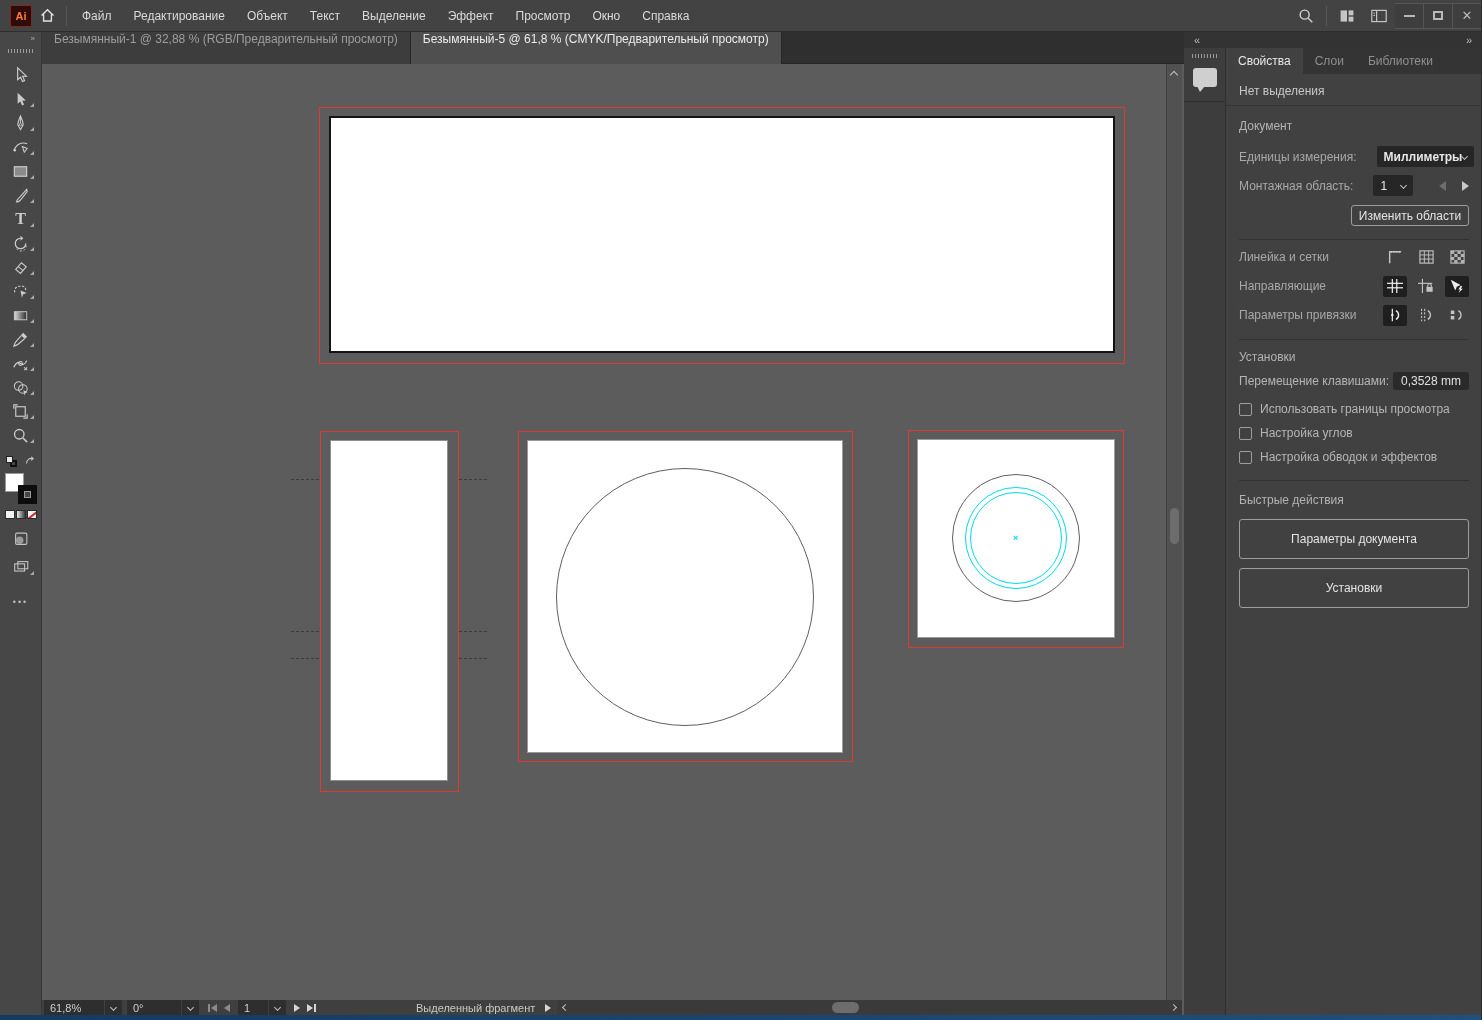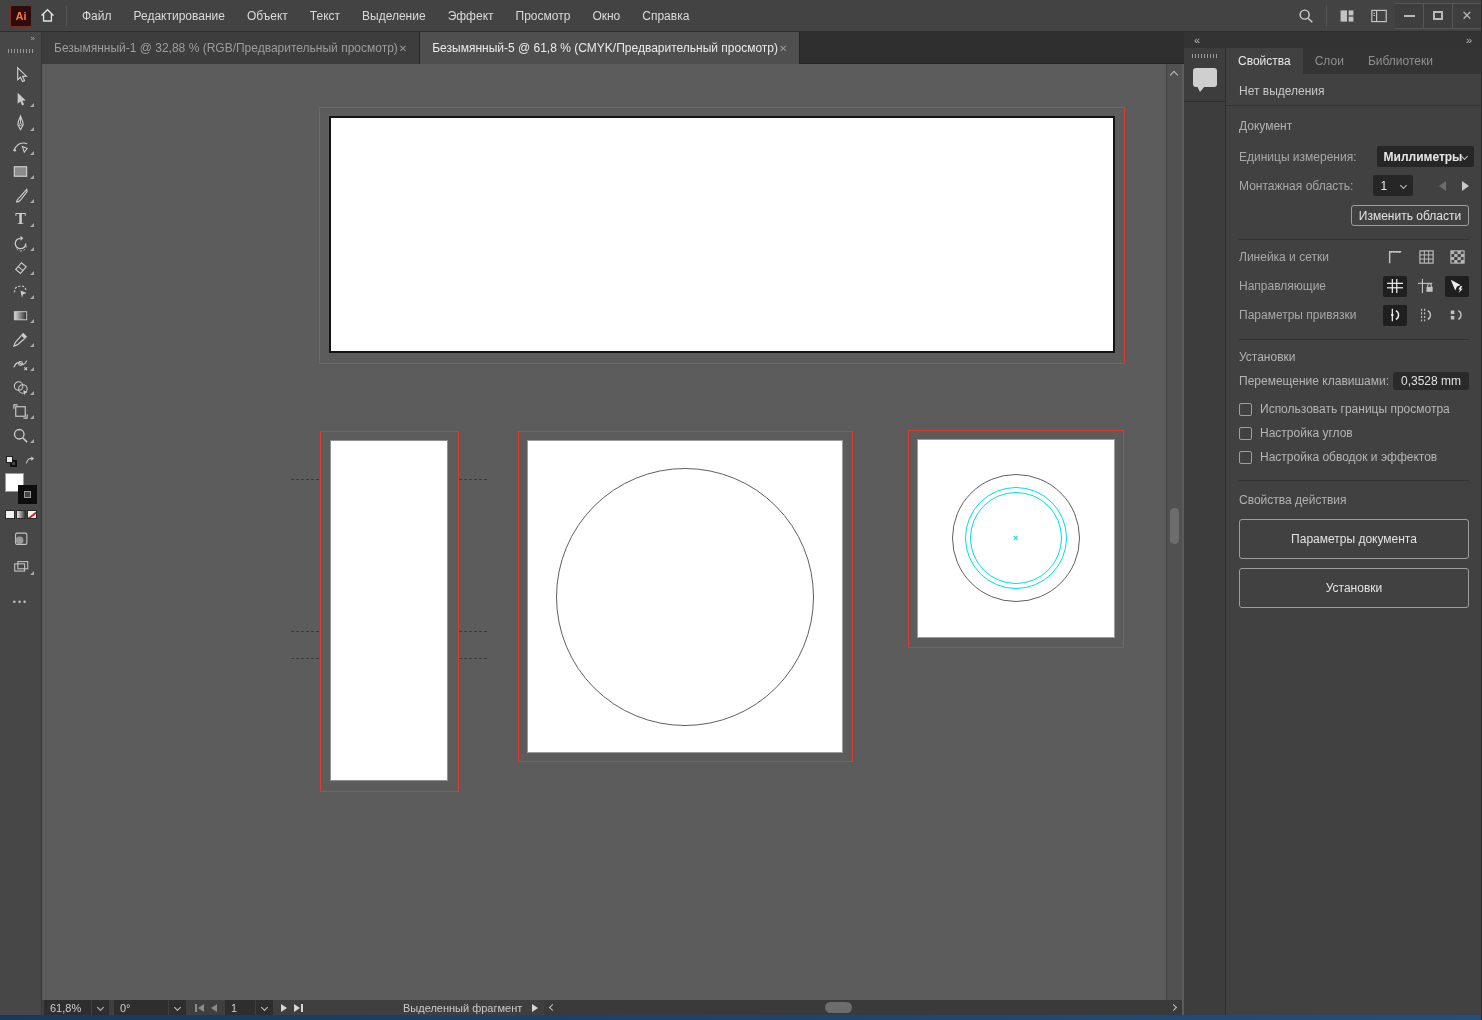--- a/index.html
+++ b/index.html
@@ -53,22 +53,22 @@
   .col-white { background:#f2f2f2; }
   .col-grad { background:linear-gradient(90deg,#e8e8e8,#3a3a3a); }
   .col-none { background:#f2f2f2; overflow:hidden; }
   .col-none::after { content:""; position:absolute; left:-2px; top:3px; width:14px; height:2px;
     background:#d22; transform:rotate(-38deg); }
   .dots { color:#bdbdbd; font-size:9px; letter-spacing:2px; margin-top:18px; }
 
   
   .tabbar { position:absolute; left:42px; top:32px; width:1142px; height:32px;
     background:#2f2f2f; border-bottom:1px solid #262626; display:flex; }
-  .doc-tab { height:32px; display:flex; align-items:center; gap:1px; padding:0 12px;
-    border-right:1px solid #262626; font-size:12px; white-space:nowrap; }
+  .doc-tab { height:32px; display:flex; align-items:center; gap:25px; padding:0 12px;
+    border-right:1px solid #262626; font-size:12px; white-space:nowrap;flex-direction:column; }
   .doc-tab.inactive { background:#3d3d3d; color:#9d9d9d; }
   .doc-tab.active { background:#4f4f4f; color:#ebebeb; }
   .tab-close { font-size:10px; color:#9a9a9a; }
 
   
   .canvas { position:absolute; left:42px; top:64px; width:1124px; height:936px; background:#5c5c5c; overflow:hidden; }
   .ab-red { position:absolute; border:1px solid #dd3b2f; }
   .ab-white { position:absolute; background:#ffffff; }
   .circle { position:absolute; border-radius:50%; }
   .dash { position:absolute; width:28px; border-top:1px dashed #3c3c3c; }
@@ -546,28 +546,28 @@
         <span class="cb-box"></span>
         <span>Настройка углов</span>
       </div>
       <div class="cb-row" style="margin-top:10px;">
         <span class="cb-box"></span>
         <span>Настройка обводок и эффектов</span>
       </div>
 
       <div class="psep" style="margin-top:16px;"></div>
 
-      <div class="sec-title" style="margin-top:12px;">Свойства действия</div>
+      <div class="sec-title" style="margin-top:12px;">Быстрые действия</div>
       <div class="ghost-btn qa-btn">Параметры документа</div>
       <div class="ghost-btn qa-btn">Установки</div>
     </div>
   </div>
 
   <div class="statusbar">
-    <div class="sfield" style="margin-left:2px; width:65px;">
+    <div class="sfield" style="margin-left:2px; width:78px;">
       <span class="txt" style="flex:1;">61,8%</span>
       <span class="cell">
           <span class="chev down"></span>
         </span>
     </div>
     <div class="sfield" style="width:72px;">
       <span class="txt" style="flex:1;">0°</span>
       <span class="cell">
           <span class="chev down"></span>
         </span>

